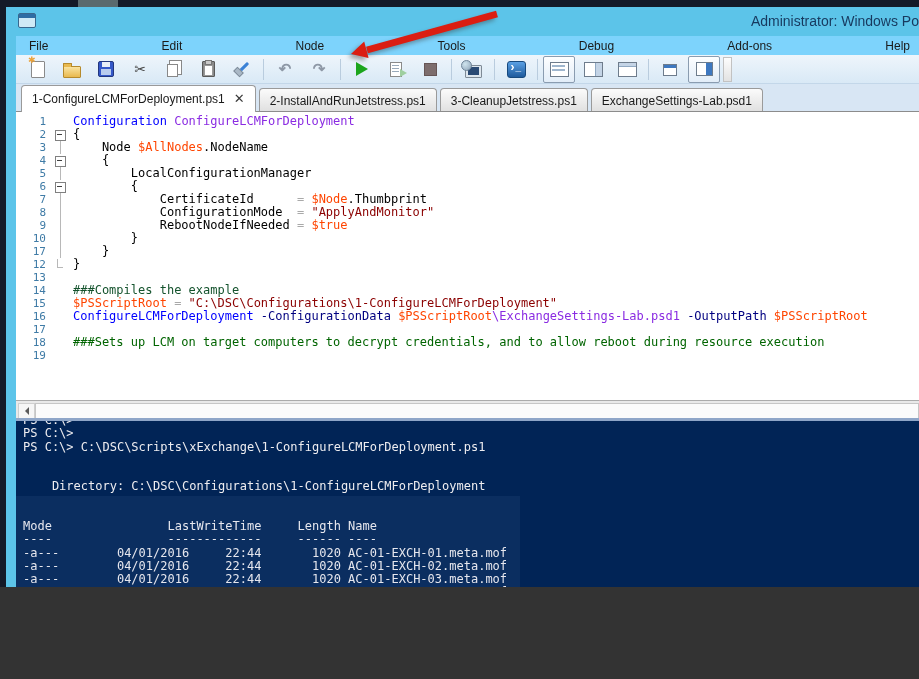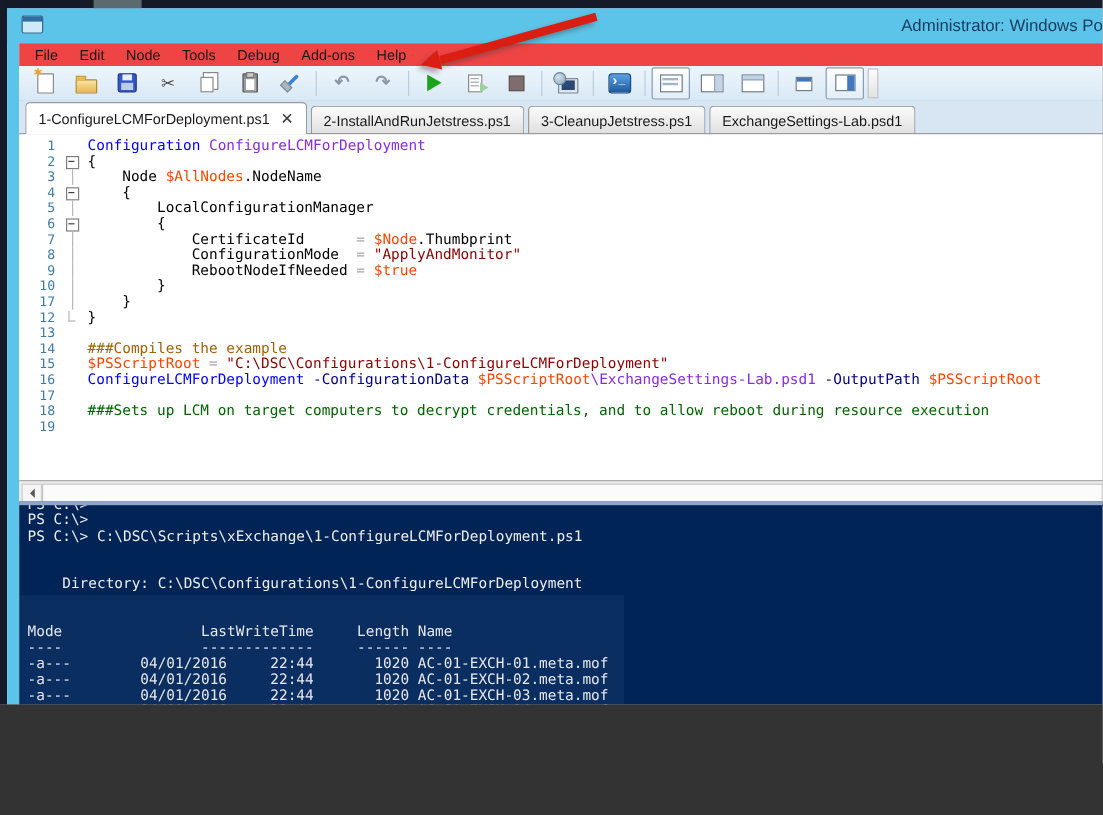--- a/index.html
+++ b/index.html
@@ -9,21 +9,21 @@
   .top-strip{position:absolute;left:0;top:0;width:919px;height:7px;background:#141A28;}
   .top-frag{position:absolute;left:78px;top:0;width:40px;height:7px;background:#5A6A6E;}
   .left-strip{position:absolute;left:0;top:0;width:6px;height:679px;background:#141A28;}
   .win-left{position:absolute;left:6px;top:7px;width:10px;height:672px;background:#5CC4E9;}
   
   .title-bar{position:absolute;left:6px;top:7px;width:913px;height:29px;background:#5CC4E9;}
   .ise-icon{position:absolute;left:12px;top:6px;width:16px;height:13px;background:#CFEAF6;border:1px solid #38678E;border-radius:2px;}
   .ise-icon::before{content:"";position:absolute;left:0;top:0;width:16px;height:4px;background:#2E6DA4;}
   .title-text{position:absolute;right:0;top:6px;font-size:14px;color:#17395E;white-space:nowrap;}
   
-  .menu-bar{position:absolute;left:16px;top:36px;width:903px;height:19px;background:#ef4444;display:flex;align-items:center;padding-left:4px;box-sizing:border-box;}
+  .menu-bar{position:absolute;left:16px;top:36px;width:903px;height:19px;background:#7dd3fc;display:flex;align-items:center;padding-left:4px;box-sizing:border-box;justify-content:space-between;}
   .menu-item{padding:2px 9px;font-size:12px;color:#1a1a1a;cursor:default;}
   
   .toolbar{position:absolute;left:16px;top:55px;width:903px;height:29px;background:linear-gradient(#EEF5FB,#D9E9F6);border-bottom:1px solid #C3D7E9;box-sizing:border-box;display:flex;align-items:center;padding-left:5px;}
   .tbtn{width:30px;height:25px;display:flex;align-items:center;justify-content:center;border:1px solid transparent;border-radius:2px;margin:0 1px;position:relative;}
   .tbtn.pressed{border-color:#8A9CB0;background:linear-gradient(#FDFEFF,#E2EDF8);}
   .tsep{width:1px;height:21px;background:#B9CCDE;margin:0 4px;}
   .tovf{width:7px;height:23px;background:linear-gradient(#FDFDFD,#E2E2E2);border:1px solid #C2C2C2;margin-left:2px;}
   .icon{display:inline-block;position:relative;}
   .i-new{width:12px;height:15px;background:#fff;border:1px solid #8a8a8a;border-radius:1px;}
   .i-new::before{content:"✱";position:absolute;left:-4px;top:-7px;font-size:9px;color:#E9A23B;}
@@ -207,21 +207,21 @@
         <div class="ed-line"><span class="ln" style="color: rgb(63, 123, 166);">4</span><span class="fold"><span class="fold-box"></span></span><span class="code"><span style="color: rgb(0, 0, 0);">    {</span></span></div>
         <div class="ed-line"><span class="ln" style="color: rgb(63, 123, 166);">5</span><span class="fold"><span class="fold-cont"></span></span><span class="code"><span style="color: rgb(0, 0, 0);">        LocalConfigurationManager</span></span></div>
         <div class="ed-line"><span class="ln" style="color: rgb(63, 123, 166);">6</span><span class="fold"><span class="fold-box"></span></span><span class="code"><span style="color: rgb(0, 0, 0);">        {</span></span></div>
         <div class="ed-line"><span class="ln" style="color: rgb(63, 123, 166);">7</span><span class="fold"><span class="fold-cont"></span></span><span class="code"><span style="color: rgb(0, 0, 0);">            CertificateId      </span><span style="color: rgb(169, 169, 169);">= </span><span style="color: rgb(255, 69, 0);">$Node</span><span style="color: rgb(0, 0, 0);">.Thumbprint</span></span></div>
         <div class="ed-line"><span class="ln" style="color: rgb(63, 123, 166);">8</span><span class="fold"><span class="fold-cont"></span></span><span class="code"><span style="color: rgb(0, 0, 0);">            ConfigurationMode  </span><span style="color: rgb(169, 169, 169);">= </span><span style="color: rgb(139, 0, 0);">"ApplyAndMonitor"</span></span></div>
         <div class="ed-line"><span class="ln" style="color: rgb(63, 123, 166);">9</span><span class="fold"><span class="fold-cont"></span></span><span class="code"><span style="color: rgb(0, 0, 0);">            RebootNodeIfNeeded </span><span style="color: rgb(169, 169, 169);">= </span><span style="color: rgb(255, 69, 0);">$true</span></span></div>
         <div class="ed-line"><span class="ln" style="color: rgb(63, 123, 166);">10</span><span class="fold"><span class="fold-cont"></span></span><span class="code"><span style="color: rgb(0, 0, 0);">        }</span></span></div>
         <div class="ed-line"><span class="ln" style="color: rgb(63, 123, 166);">17</span><span class="fold"><span class="fold-cont"></span></span><span class="code"><span style="color: rgb(0, 0, 0);">    }</span></span></div>
         <div class="ed-line"><span class="ln" style="color: rgb(63, 123, 166);">12</span><span class="fold"><span class="fold-end"></span></span><span class="code"><span style="color: rgb(0, 0, 0);">}</span></span></div>
         <div class="ed-line"><span class="ln" style="color: rgb(63, 123, 166);">13</span><span class="fold"></span><span class="code"></span></div>
-        <div class="ed-line"><span class="ln" style="color: rgb(63, 123, 166);">14</span><span class="fold"></span><span class="code"><span style="color: #a16207;">###Compiles the example</span></span></div>
+        <div class="ed-line"><span class="ln" style="color: rgb(63, 123, 166);">14</span><span class="fold"></span><span class="code"><span style="color: #14532d;">###Compiles the example</span></span></div>
         <div class="ed-line"><span class="ln" style="color: rgb(63, 123, 166);">15</span><span class="fold"></span><span class="code"><span style="color: rgb(255, 69, 0);">$PSScriptRoot</span><span style="color: rgb(0, 0, 0);"> </span><span style="color: rgb(169, 169, 169);">= </span><span style="color: rgb(139, 0, 0);">"C:\DSC\Configurations\1-ConfigureLCMForDeployment"</span></span></div>
         <div class="ed-line"><span class="ln" style="color: rgb(63, 123, 166);">16</span><span class="fold"></span><span class="code"><span style="color: rgb(0, 0, 255);">ConfigureLCMForDeployment</span><span style="color: rgb(0, 0, 0);"> </span><span style="color: rgb(0, 0, 128);">-ConfigurationData</span><span style="color: rgb(0, 0, 0);"> </span><span style="color: rgb(255, 69, 0);">$PSScriptRoot</span><span style="color: rgb(138, 43, 226);">\ExchangeSettings-Lab.psd1</span><span style="color: rgb(0, 0, 0);"> </span><span style="color: rgb(0, 0, 128);">-OutputPath</span><span style="color: rgb(0, 0, 0);"> </span><span style="color: rgb(255, 69, 0);">$PSScriptRoot</span></span></div>
         <div class="ed-line"><span class="ln" style="color: rgb(63, 123, 166);">17</span><span class="fold"></span><span class="code"></span></div>
         <div class="ed-line"><span class="ln" style="color: rgb(63, 123, 166);">18</span><span class="fold"></span><span class="code"><span style="color: rgb(0, 100, 0);">###Sets up LCM on target computers to decrypt credentials, and to allow reboot during resource execution</span></span></div>
         <div class="ed-line"><span class="ln" style="color: rgb(63, 123, 166);">19</span><span class="fold"></span></div>
       </div>
   </div>
 
   <div class="hscroll">
     <div class="hs-btn">

